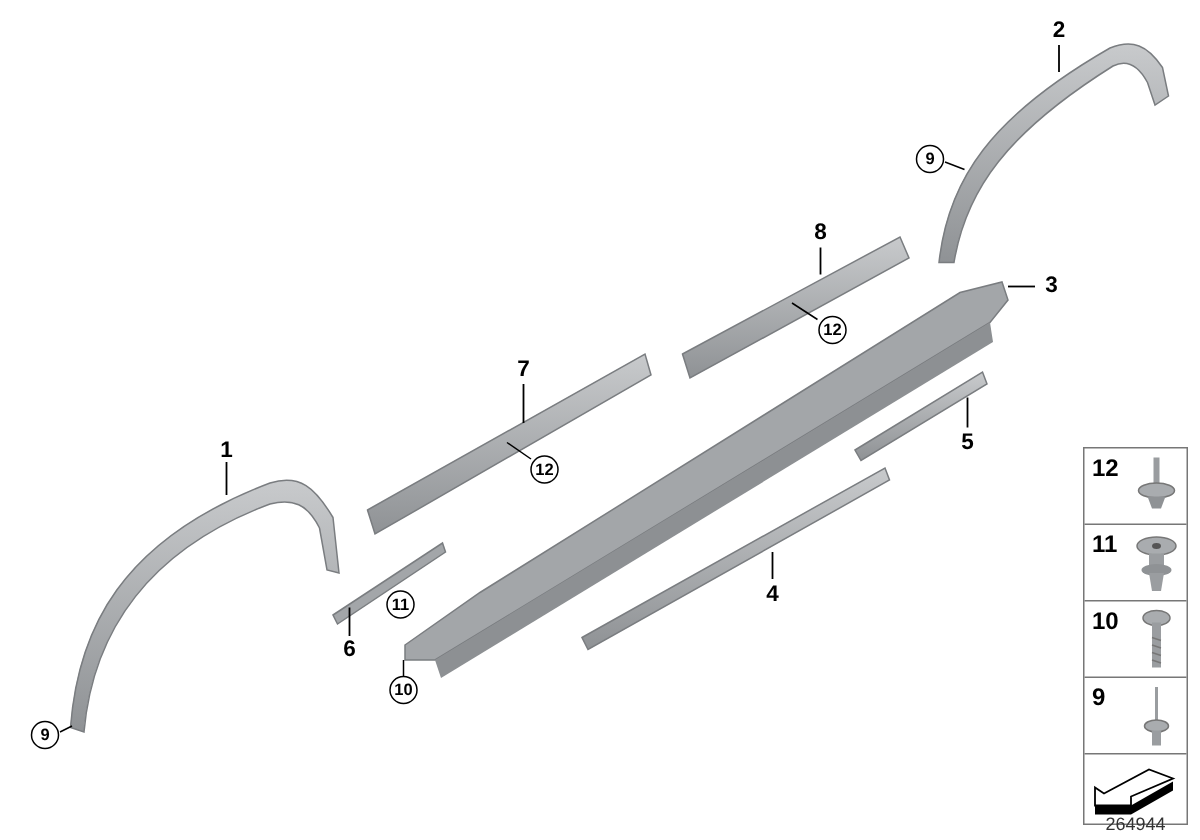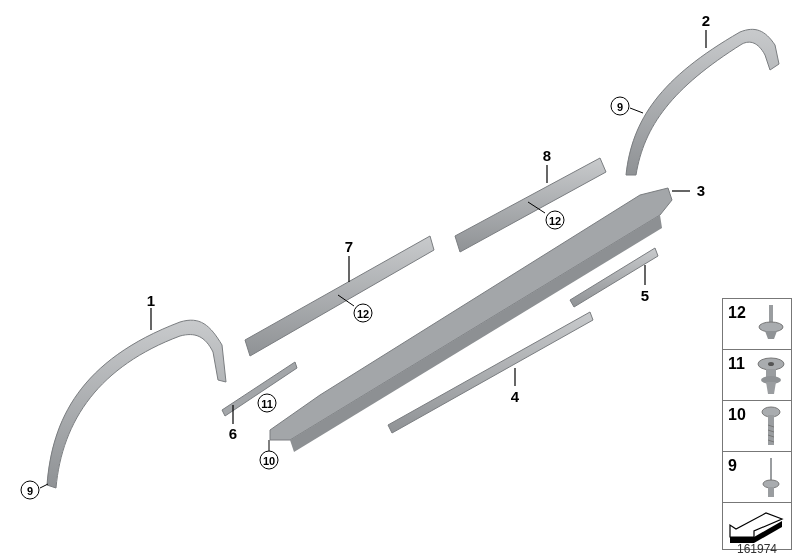--- a/index.html
+++ b/index.html
@@ -131,14 +131,14 @@
     </div>
     <div class="cell">
       <svg width="62" height="38" style="right:3px;top:4px;">
         <path d="M4,30 L4,18 L10,22 L40,6 L56,12 L28,24 L28,30 Z" fill="#fff" stroke="#000" stroke-width="1.2"></path>
         <path d="M4,30 L28,30 L28,36 L4,36 Z" fill="#000"></path>
         <path d="M28,30 L56,14 L56,20 L28,36 Z" fill="#000"></path>
       </svg>
     </div>
   </div>
 
-  <div class="footer-id">161974</div>
+  <div class="footer-id">264944</div>
 </div>
 
 </body></html>

